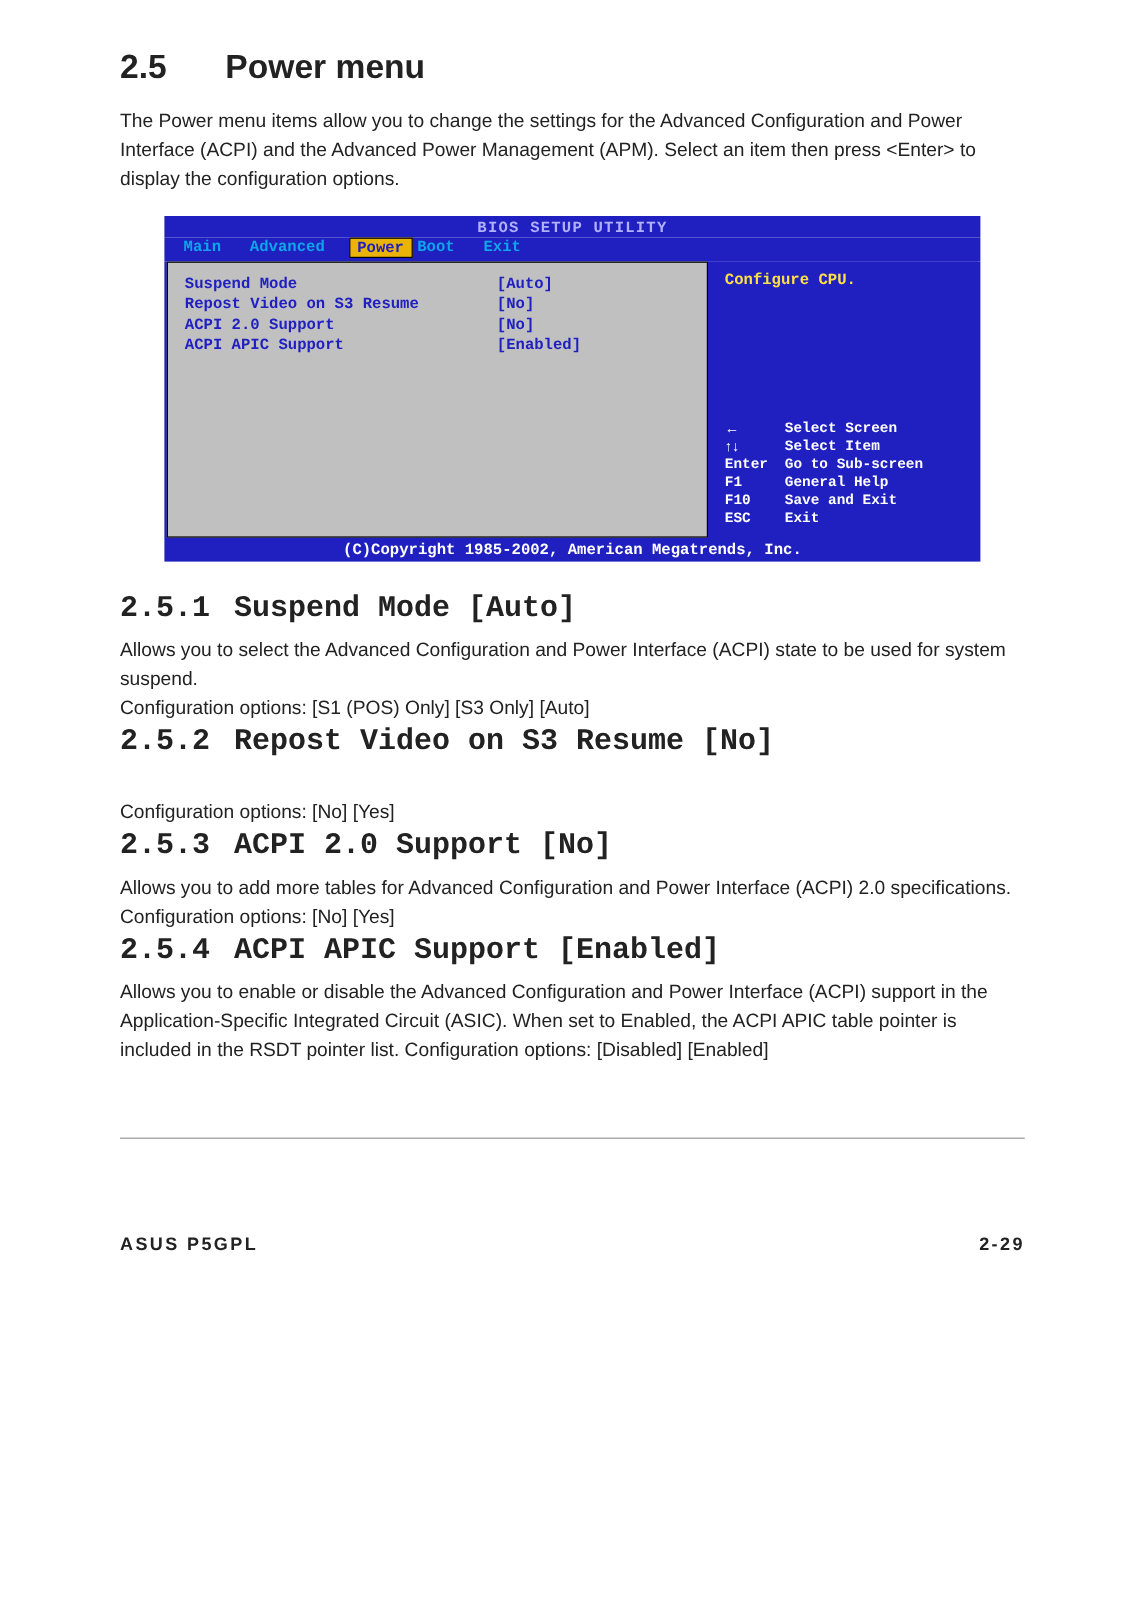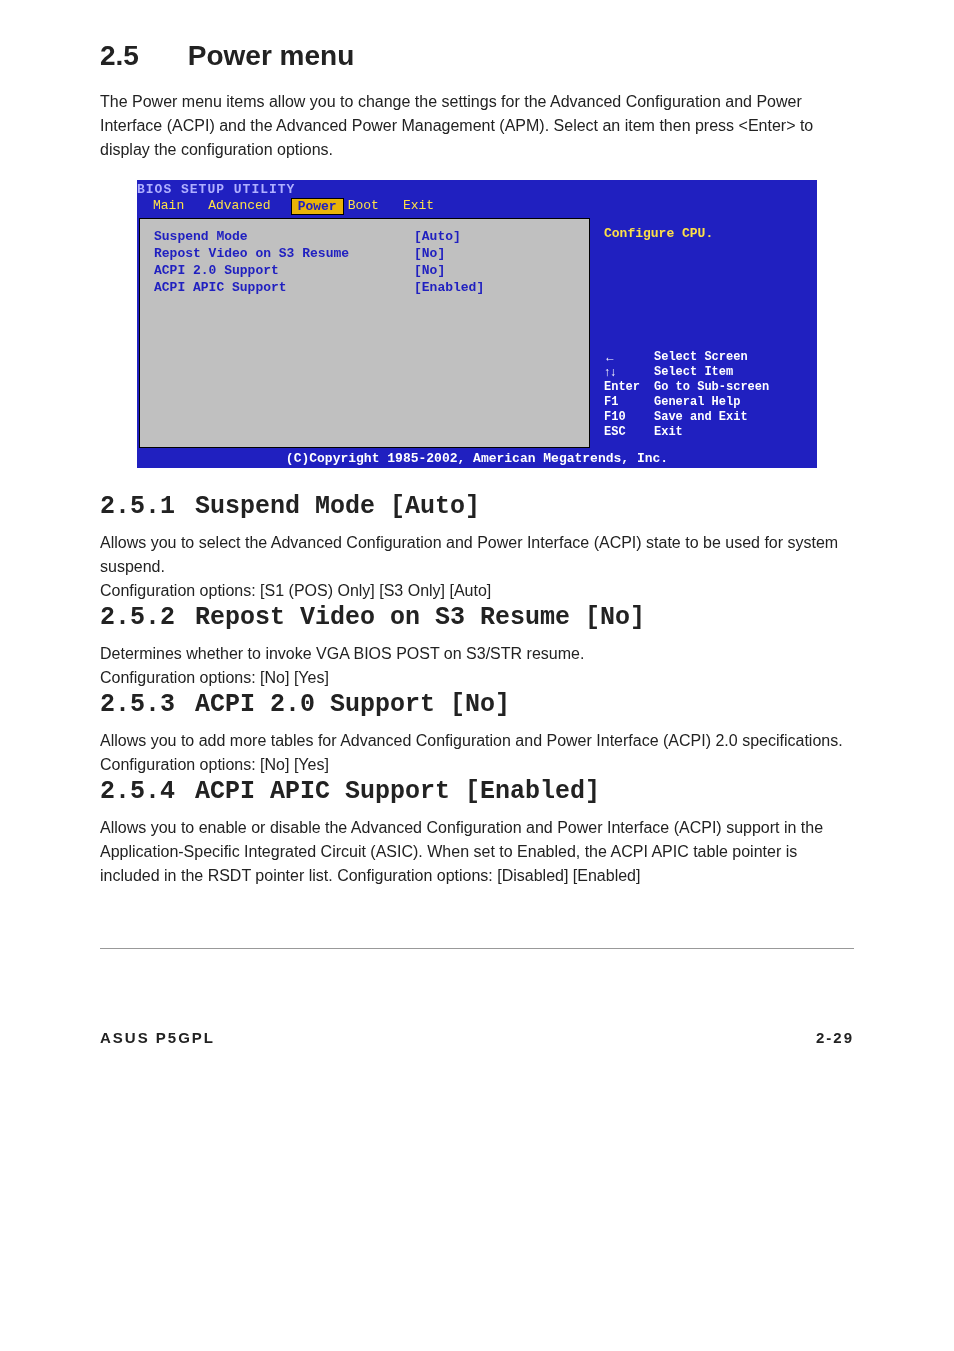--- a/index.html
+++ b/index.html
@@ -30,36 +30,37 @@
     }
     .bios-box {
       width: 680px;
       margin: 0 auto 24px auto;
       font-family: "Courier New", monospace;
       font-size: 13px;
     }
     .bios-titlebar {
       background: #2020c0;
       color: #b0b0ff;
+      text-align: center;
       font-weight: bold;
       padding-top: 2px;
       height: 18px;
       letter-spacing: 1px;
     }
     .bios-tabs {
       background: #2020c0;
       display: flex;
       padding: 0 12px 3px 12px;
       height: 20px;
       align-items: flex-start;
     }
     .bios-tab {
-      color: #fde047;
+      color: #0ea5e9;
       padding: 0 20px 0 4px;
-      font-weight: normal;
+      font-weight: bold;
     }
     .bios-tab-active {
       background: #eab308;
       color: #2020c0;
       padding: 0 6px;
       border: 1px solid #000;
       font-weight: bold;
     }
     .bios-body {
       display: flex;
@@ -239,21 +240,21 @@
 <p class="paragraph" style="margin-bottom:0">
   <span>Allows you to select the Advanced Configuration and Power Interface (ACPI) state to be used for system suspend.</span><br>
   <span>Configuration options: [S1 (POS) Only] [S3 Only] [Auto]</span>
 </p>
 
 <h2 class="subsection-title">
   <span class="num">2.5.2</span>
   <span>Repost Video on S3 Resume [No]</span>
 </h2>
 <p class="paragraph" style="margin-bottom:0">
-  <span>Determines whether to invoke VGA BIOS POST on S3/STR resume.</span><br>
+  <br>
   <span>Configuration options: [No] [Yes]</span>
 </p>
 
 <h2 class="subsection-title">
   <span class="num">2.5.3</span>
   <span>ACPI 2.0 Support [No]</span>
 </h2>
 <p class="paragraph" style="margin-bottom:0">Allows you to add more tables for Advanced Configuration and Power Interface (ACPI) 2.0 specifications. Configuration options: [No] [Yes]</p>
 
 <h2 class="subsection-title">

